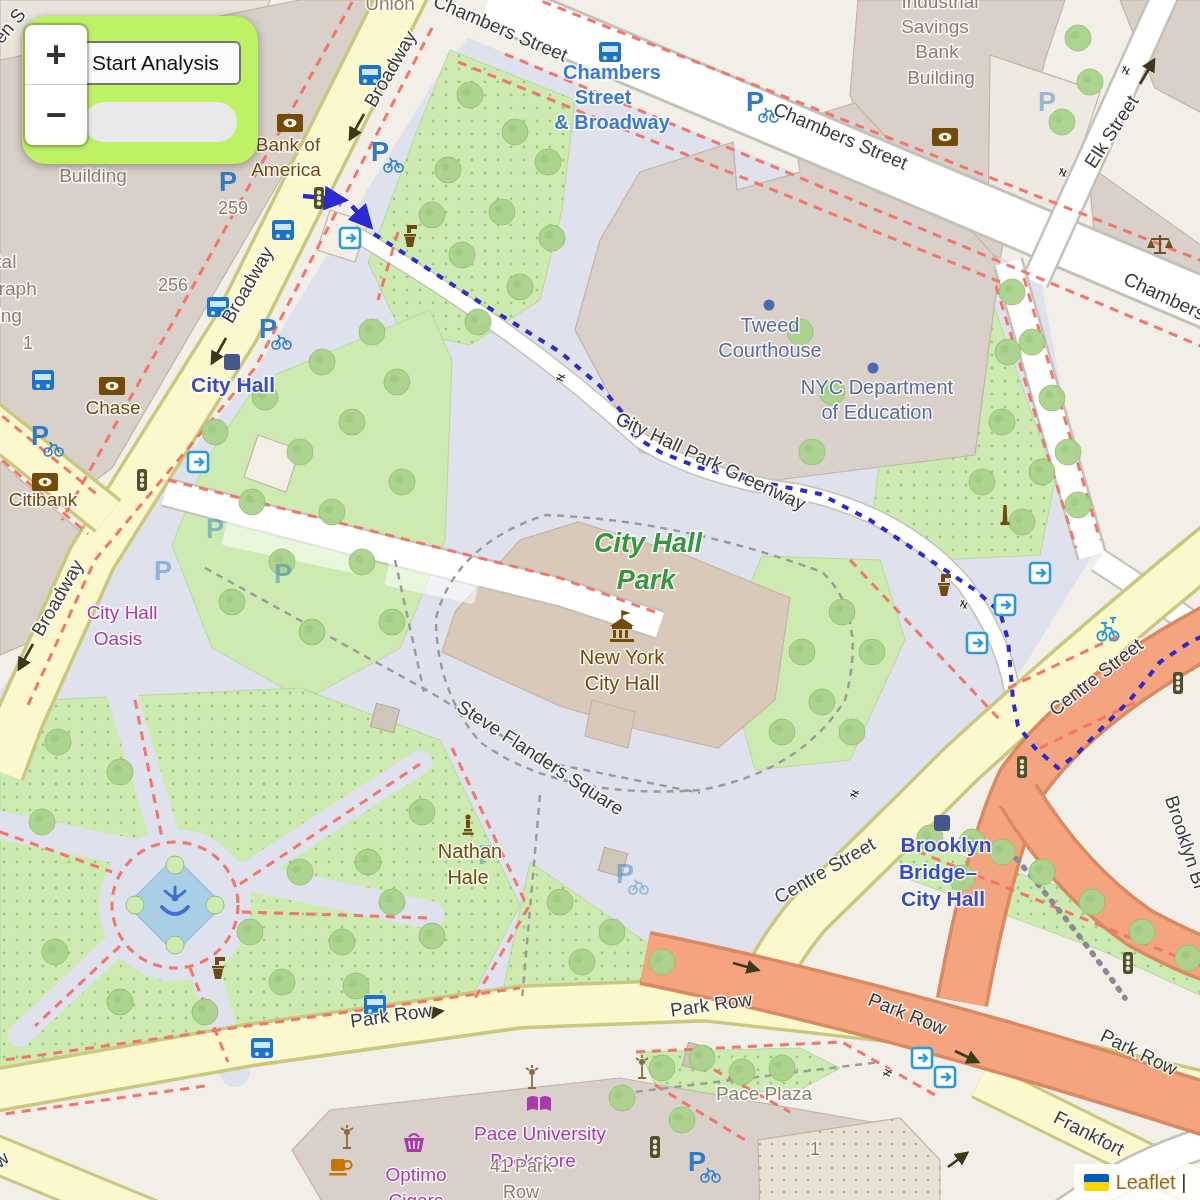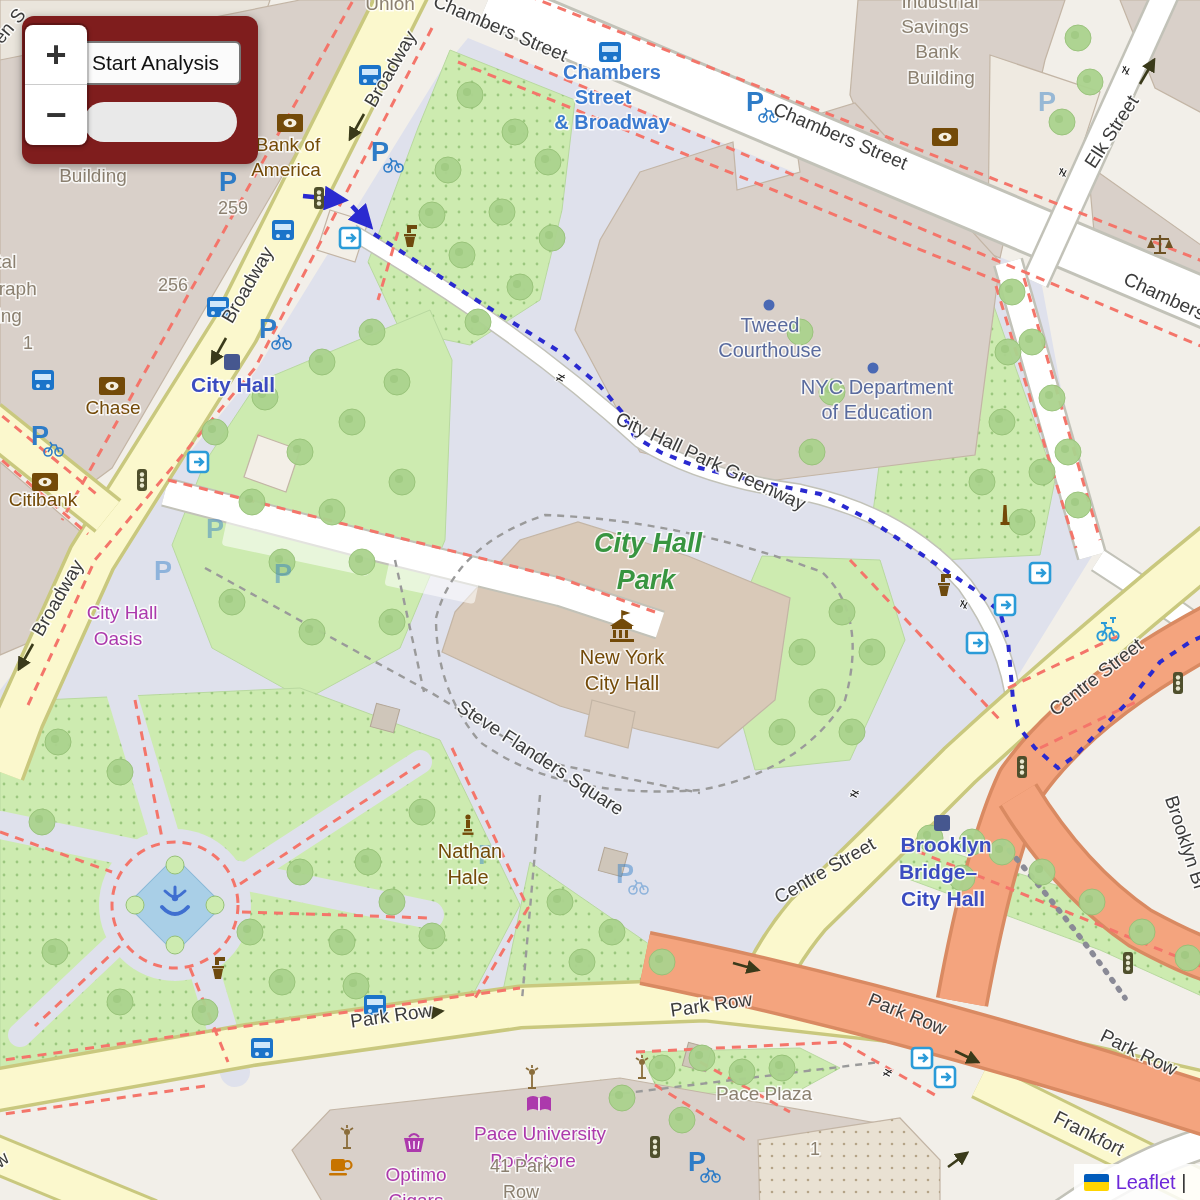--- a/index.html
+++ b/index.html
@@ -15,21 +15,21 @@
   .t-shop{font-size:19px;fill:#ac39ac;}
   .t-civic{font-size:20px;fill:#734a08;}
   .t-office{font-size:20px;fill:#5a6b9e;}
   .t-stop{font-size:20px;fill:#3a7ad0;font-weight:600;}
   .t-station{font-size:21px;fill:#3b4cc0;font-weight:700;}
   .t-park{font-size:27px;fill:#389540;font-style:italic;font-weight:600;}
   .t-barrier{font-size:15px;fill:#222;stroke-width:2px;}
 
   
   .panel{position:absolute;left:22px;top:16px;width:236px;height:148px;
-         background:#7f1d1d;border-radius:12px;box-shadow:0 2px 10px rgba(0,0,0,.35);
+         background:#bef264;border-radius:24px;box-shadow:0 2px 10px rgba(0,0,0,.35);
          z-index:900;}
   .panel .go-btn{position:absolute;left:48px;top:25px;width:167px;height:40px;
          background:#fbfbfb;border:2px solid #767676;border-radius:6px;
          font-size:21px;color:#111;font-family:"Liberation Sans",sans-serif;
          display:flex;align-items:center;justify-content:center;cursor:pointer;}
   .panel .progress{position:absolute;left:62px;top:86px;width:153px;height:40px;
          background:#e9e9e9;border-radius:20px;}
 
   
   .zoomctl{position:absolute;left:23px;top:23px;width:62px;z-index:1000;
@@ -41,21 +41,21 @@
   .zoomctl .zbtn:first-child{border-bottom:1px solid #ccc;}
 
   
   .attrib{position:absolute;right:0;bottom:0;height:36px;z-index:1000;
          background:rgba(255,255,255,.85);display:flex;align-items:center;
          padding:0 8px 0 10px;font-size:20px;color:#333;white-space:pre;}
   .attrib .flag{width:25px;height:17px;border-radius:2px;overflow:hidden;
          display:inline-block;margin-right:7px;flex:none;}
   .attrib .flag .top{height:50%;}
   .attrib .flag .bot{height:50%;}
-  .attrib a{color:#6d28d9;text-decoration:none;cursor:pointer;}
+  .attrib a{color:#a16207;text-decoration:none;cursor:pointer;}
 </style>
 </head>
 <body>
 
 <div class="stage">
   <svg id="mapsvg" width="1200" height="1200" viewBox="0 0 1200 1200">
       <defs>
         <pattern id="dots" width="13" height="13" patternUnits="userSpaceOnUse">
           <circle cx="4" cy="4" r="1.4" fill="#8fbe72" opacity="0.8"></circle>
         </pattern>

